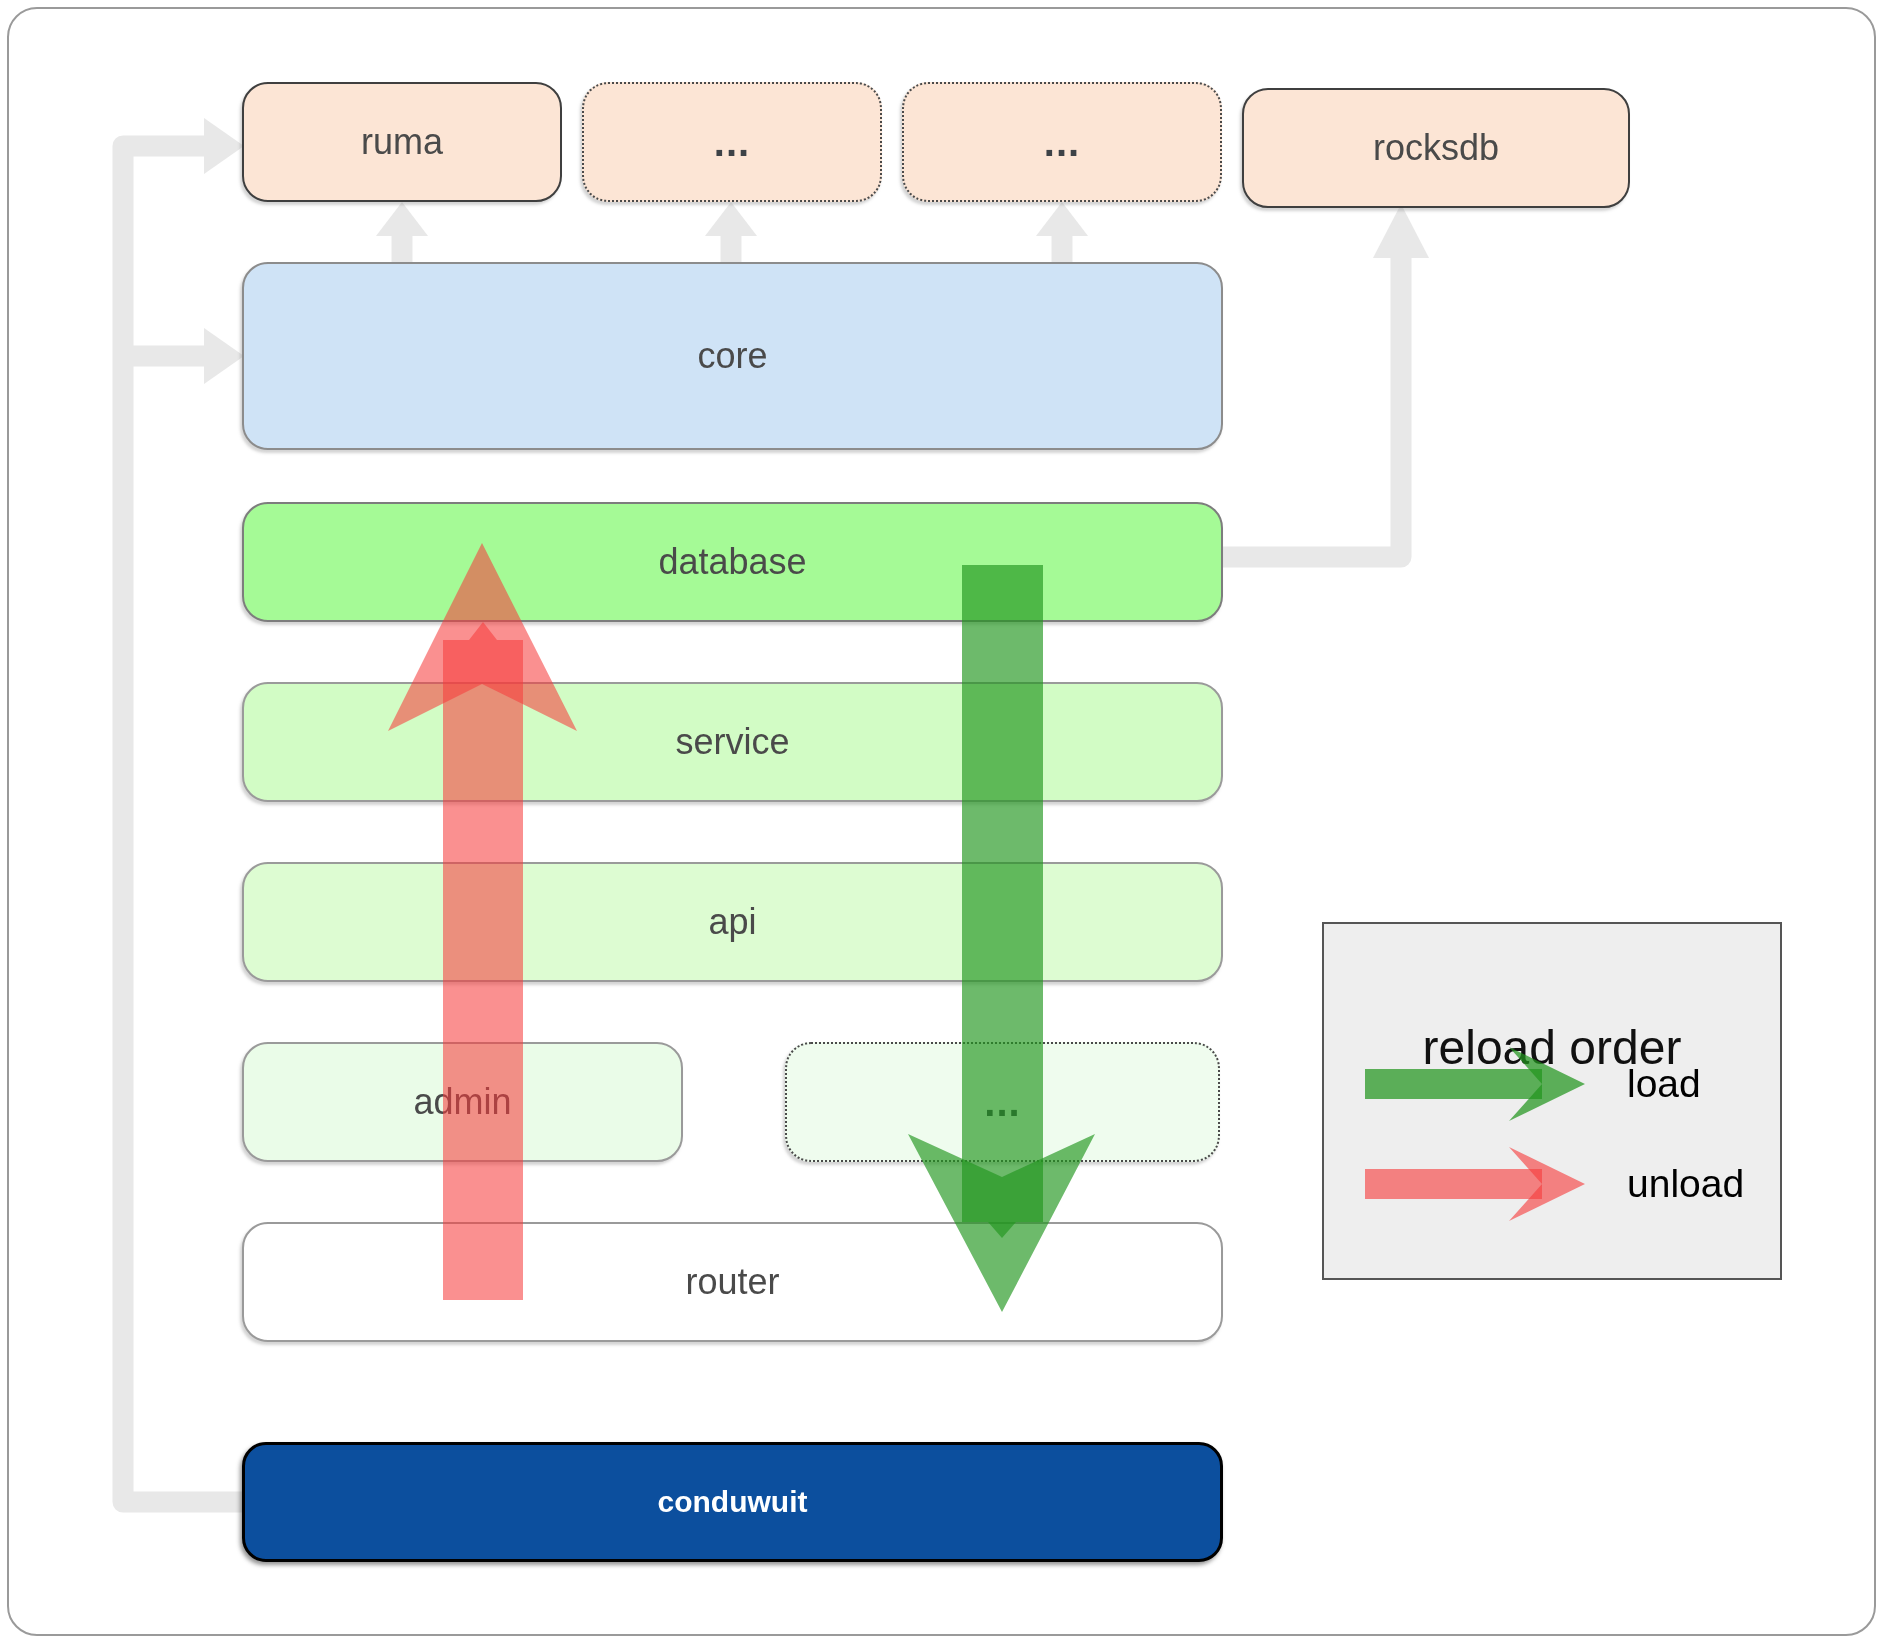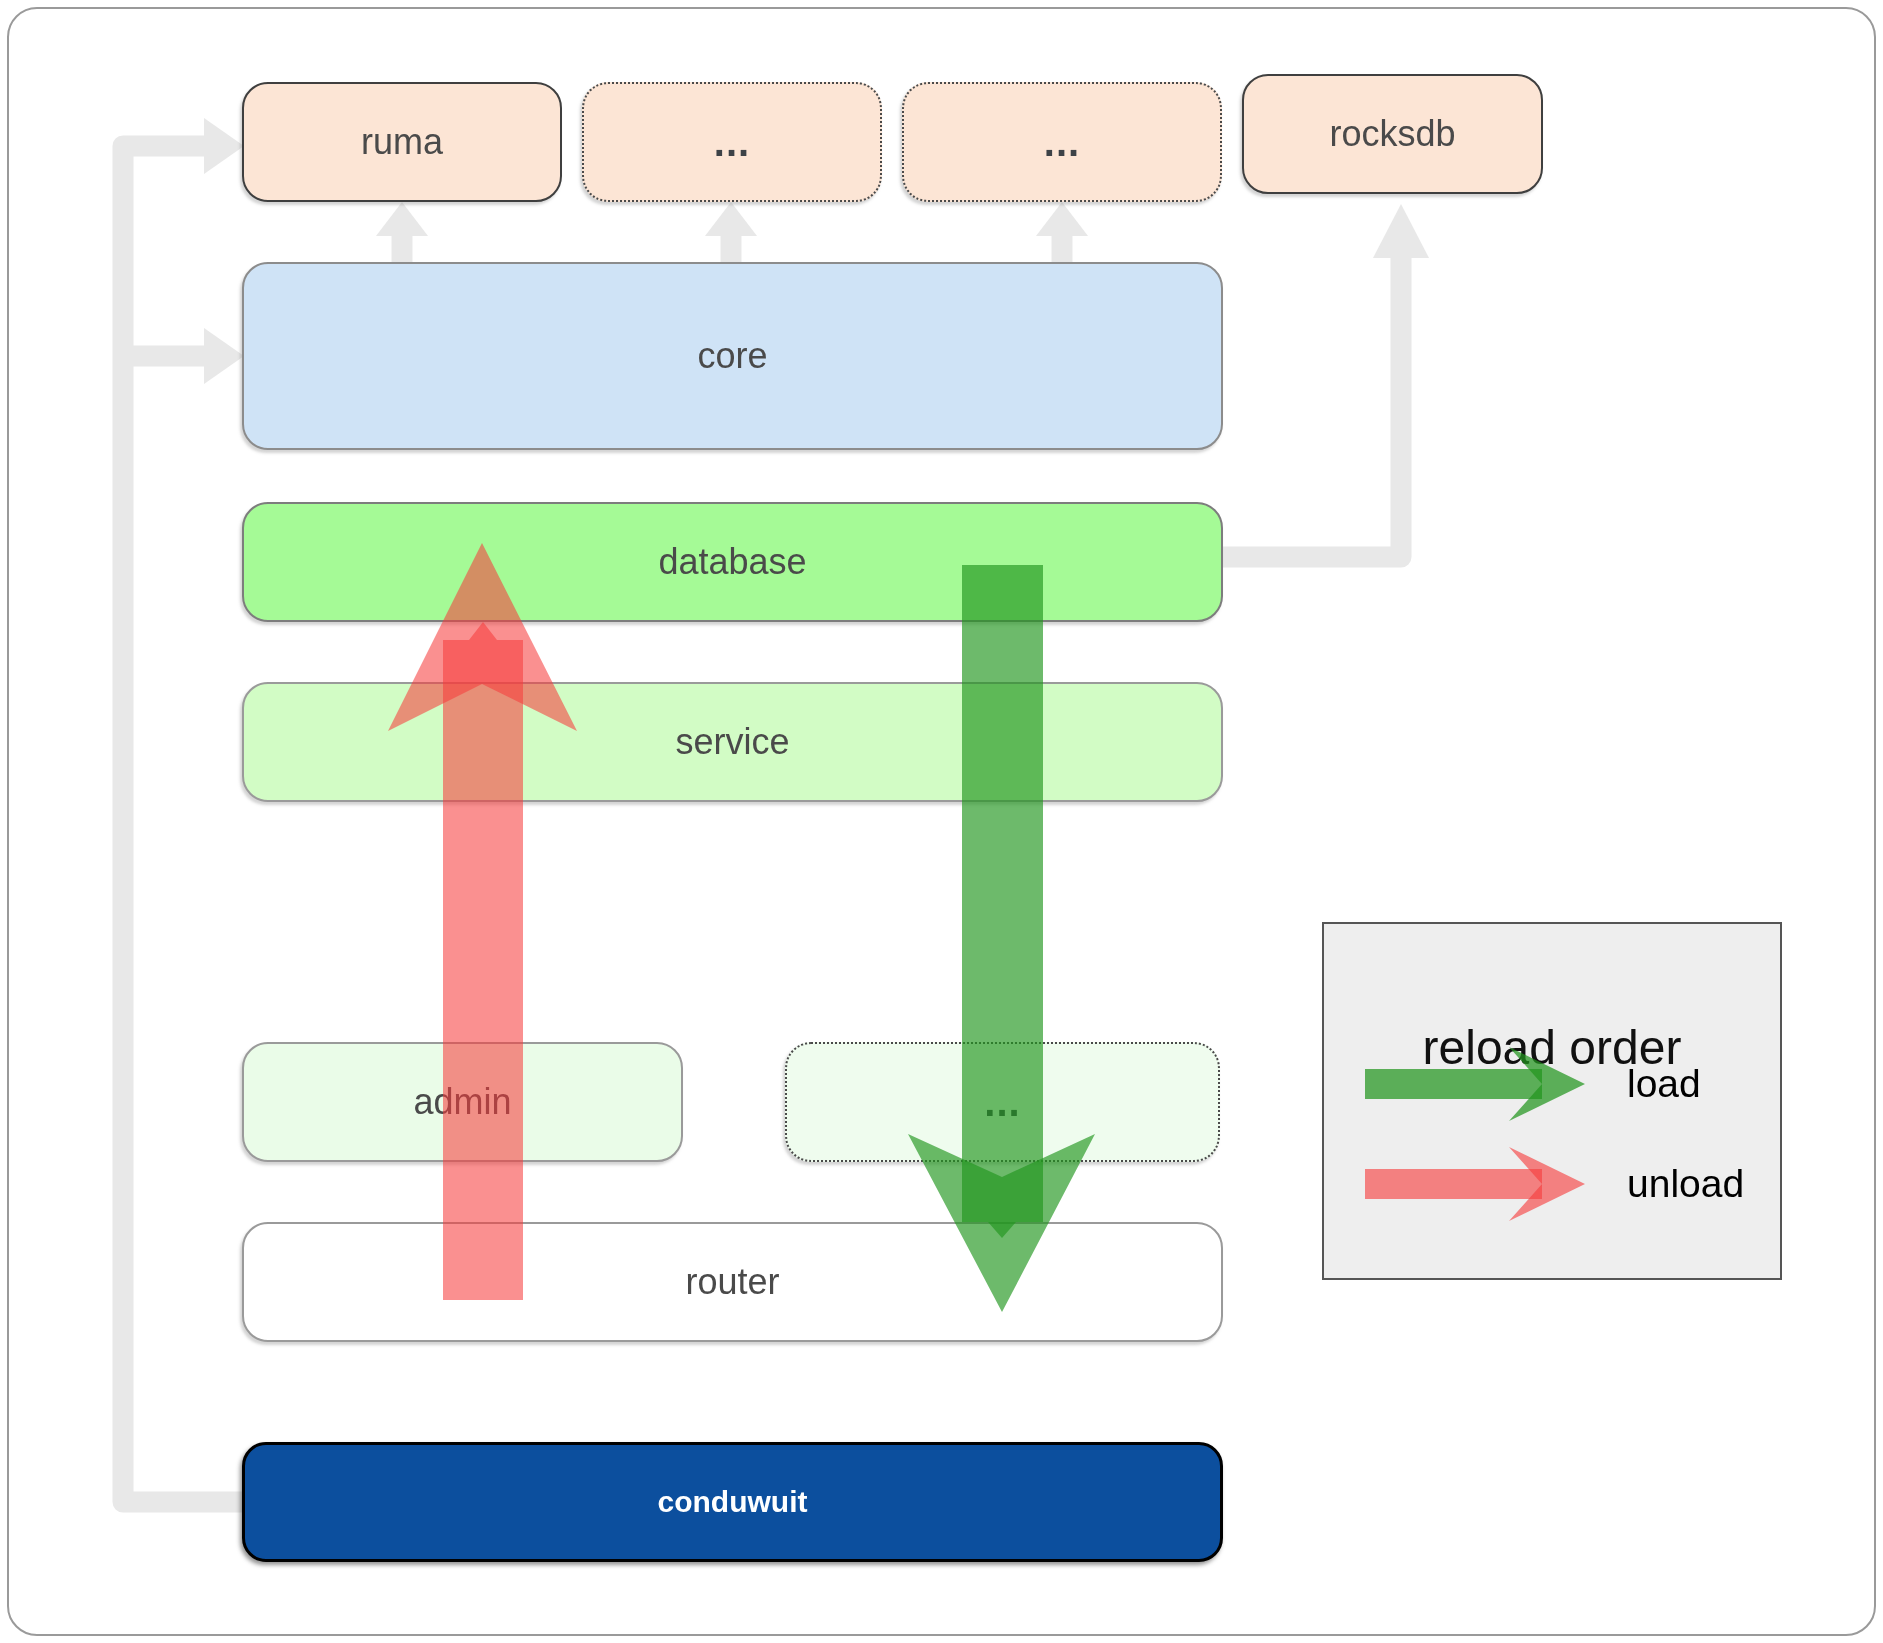--- a/index.html
+++ b/index.html
@@ -22,21 +22,21 @@
   }
   .box span{white-space:nowrap;}
   .peach{background:#fce5d5;}
   .solid-dark{border:2px solid #3f3f3f;}
   .dotted{border:2px dotted #4a4a4a;}
   .dots-label{font-weight:700;font-size:40px;color:#3d4247;letter-spacing:1px;}
 
   .b-ruma   {left:242px;top:82px;width:320px;height:120px;}
   .b-dots1  {left:582px;top:82px;width:300px;height:120px;}
   .b-dots2  {left:902px;top:82px;width:320px;height:120px;}
-  .b-rocksdb{left:1242px;top:74px;width:301px;height:120px;}
+  .b-rocksdb{left:1242px;top:88px;width:388px;height:120px;}
   .b-core    {left:242px;top:262px;width:981px;height:188px;background:#cfe3f6;border:2px solid #8c8c8c;}
   .b-database{left:242px;top:502px;width:981px;height:120px;background:#a5fa96;border:2px solid #7d7d7d;}
   .b-service {left:242px;top:682px;width:981px;height:120px;background:#d2fcc5;border:2px solid #9a9a9a;}
   .b-api     {left:242px;top:862px;width:981px;height:120px;background:#ddfcd2;border:2px solid #9a9a9a;}
   .b-admin   {left:242px;top:1042px;width:441px;height:120px;background:#eafce8;border:2px solid #9a9a9a;}
   .b-dots3   {left:785px;top:1042px;width:435px;height:120px;background:#effcee;}
   .b-router  {left:242px;top:1222px;width:981px;height:120px;background:#ffffff;border:2px solid #9a9a9a;}
   .b-conduwuit{
     left:242px;top:1442px;width:981px;height:120px;background:#0c4f9e;
     border:3px solid #000000;border-radius:24px;color:#ffffff;font-weight:700;font-size:30px;
@@ -102,20 +102,23 @@
 
   <div class="box b-core">
     <span>core</span>
   </div>
   <div class="box b-database">
     <span>database</span>
   </div>
   <div class="box b-service">
     <span>service</span>
   </div>
+  <div class="box b-api">
+    <span>api</span>
+  </div>
   <div class="box b-admin">
     <span>admin</span>
   </div>
   <div class="box dotted b-dots3">
     <span class="dots-label">...</span>
   </div>
   <div class="box b-router">
     <span>router</span>
   </div>
   <div class="box b-conduwuit">

